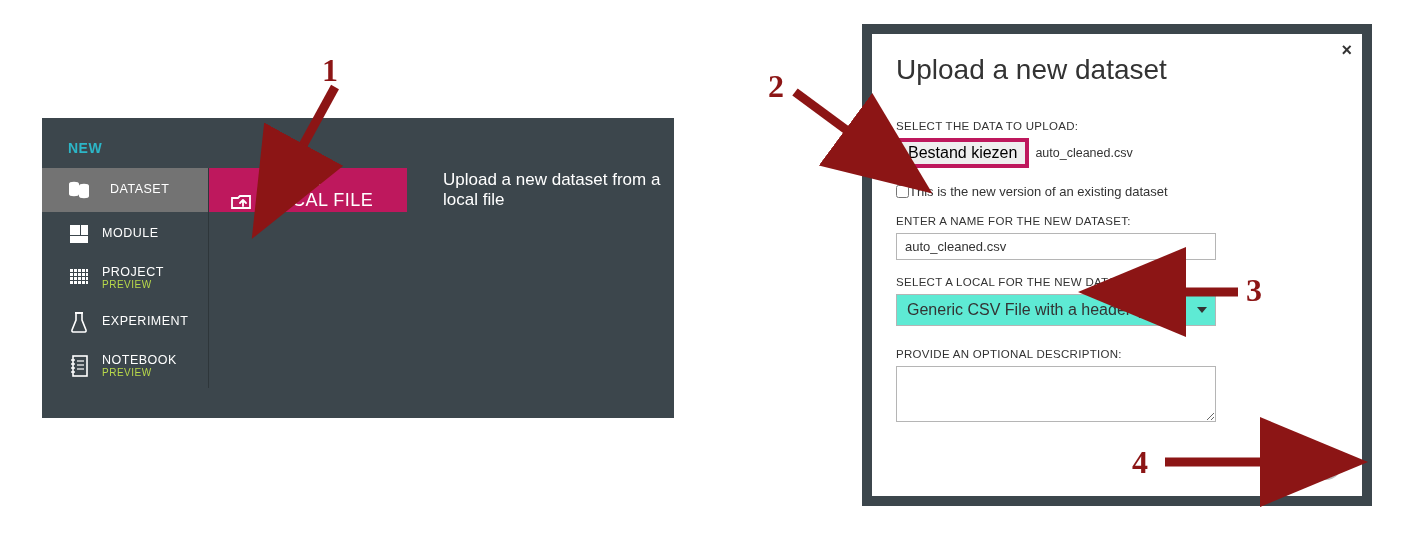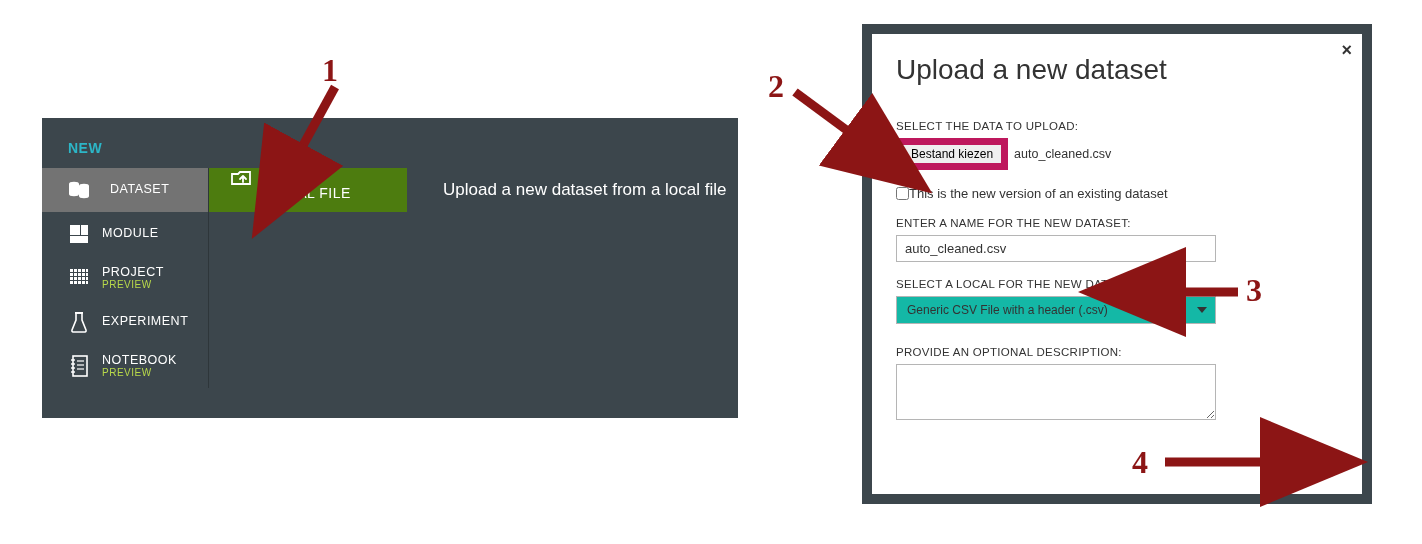--- a/index.html
+++ b/index.html
@@ -9,21 +9,21 @@
       width: 1422px;
       height: 544px;
       position: relative;
     }
 
     
     .left-panel {
       position: absolute;
       left: 42px;
       top: 118px;
-      width: 696px;
+      width: 632px;
       height: 300px;
       background: #3c464c;
       color: #fff;
     }
     .lp-header {
       color: #2cb6c7;
       font-size: 14px;
       font-weight: 700;
       letter-spacing: 0.5px;
       padding: 22px 0 12px 26px;
@@ -53,25 +53,25 @@
     .preview-tag { color: #b8d94a; font-size: 10px; letter-spacing: 0.5px; }
 
     .divider-vert {
       width: 1px;
       background: #2e363a;
       align-self: stretch;
     }
 
     .lp-option-cell {
       display: flex;
-      align-items: flex-start;
+      align-items: flex-end;
       width: 198px;
       padding-left: 18px;
-      background: #4d7c0f;
-      font-size: 14px;
+      background: #be185d;
+      font-size: 18px;
       letter-spacing: 0.5px;
     }
     .lp-option-cell .icon-wrap {
       width: 30px;
       display: flex;
       align-items: center;
       justify-content: center;
       margin-right: 10px;
     }
     .lp-option-cell .labels { line-height: 1.2; }
@@ -120,24 +120,24 @@
     }
     .field-label {
       font-size: 11.5px;
       letter-spacing: 0.3px;
       color: #333;
       margin-top: 16px;
       margin-bottom: 6px;
     }
     .file-row { display: flex; align-items: center; gap: 6px; }
     .file-btn {
-      font-size: 12px;
+      font-size: 16px;
       font-family: Arial, sans-serif;
       background: #efefef;
-      border: 7px solid #be185d;
+      border: 4px solid #be185d;
       padding: 2px 8px;
       cursor: pointer;
     }
     .file-name { font-size: 12.5px; color: #333; }
 
     .checkbox-row {
       display: flex;
       align-items: center;
       gap: 0;
       margin-top: 16px;
@@ -150,24 +150,24 @@
       width: 320px;
       font-size: 13px;
       padding: 5px 8px;
       border: 1px solid #b5b5b5;
       background: #fff;
       color: #333;
     }
     .select-box {
       position: relative;
       width: 320px;
-      font-size: 12px;
+      font-size: 16px;
       padding: 6px 28px 6px 10px;
       border: 1px solid #b5b5b5;
-      background: #14b8a6;
+      background: #5eead4;
       color: #333;
       cursor: pointer;
     }
     .select-box::after {
       content: "";
       position: absolute;
       right: 8px;
       top: 50%;
       transform: translateY(-50%);
       border-left: 5px solid transparent;

